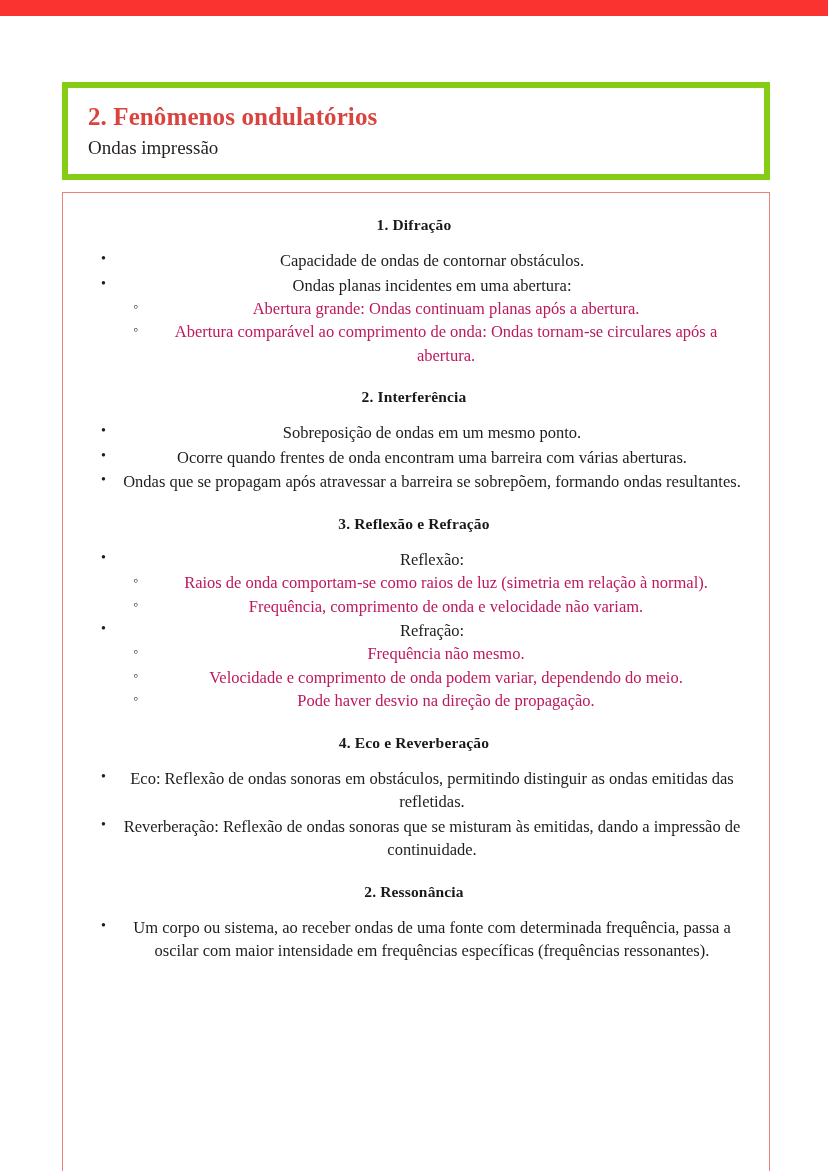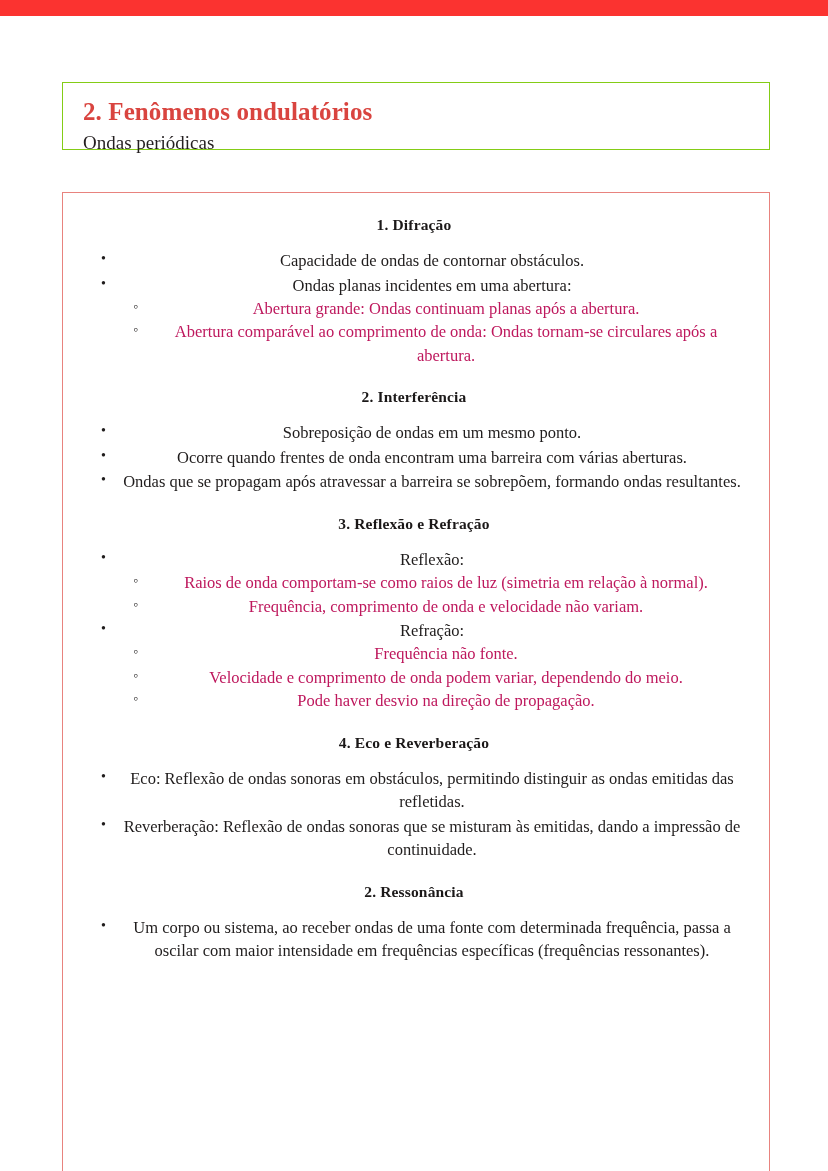--- a/index.html
+++ b/index.html
@@ -37,23 +37,23 @@
     height: 1155px;
     background: #ffffff;
   }
 
   
   .title-card {
     position: absolute;
     left: 62px;
     top: 66px;            
     width: 708px;
-    height: 68px;
+    height: 98px;
     box-sizing: border-box;
-    border: 1px solid #84cc16;
+    border: 6px solid #84cc16;
     background: #ffffff;
     padding: 14px 20px 0 20px;
   }
 
   .doc-title {
     margin: 0;
     font-size: 25px;
     font-weight: 700;
     line-height: 1.16;
     color: #d9443f;
@@ -160,21 +160,21 @@
 </style>
 </head>
 <body>
 
 <div class="top-band"></div>
 
 <div class="page">
 
   <div class="title-card">
     <h1 class="doc-title">2. Fenômenos ondulatórios</h1>
-    <p class="doc-subtitle">Ondas periódicas</p>
+    <p class="doc-subtitle">Ondas impressão</p>
   </div>
 
   <div class="content-card">
     <div id="sections-host">
         <div class="section">
           <h2 class="section-heading">1. Difração</h2>
           <ul class="lvl1">
             <li>
               <span class="li-text">Capacidade de ondas de contornar obstáculos.</span>
             </li>
@@ -216,21 +216,21 @@
                 </li>
                 <li>
                   <span class="li-text">Frequência, comprimento de onda e velocidade não variam.</span>
                 </li>
               </ul>
             </li>
             <li>
               <span class="li-text">Refração:</span>
               <ul class="lvl2">
                 <li>
-                  <span class="li-text">Frequência não fonte.</span>
+                  <span class="li-text">Frequência não mesmo.</span>
                 </li>
                 <li>
                   <span class="li-text">Velocidade e comprimento de onda podem variar, dependendo do meio.</span>
                 </li>
                 <li>
                   <span class="li-text">Pode haver desvio na direção de propagação.</span>
                 </li>
               </ul>
             </li>
           </ul>

